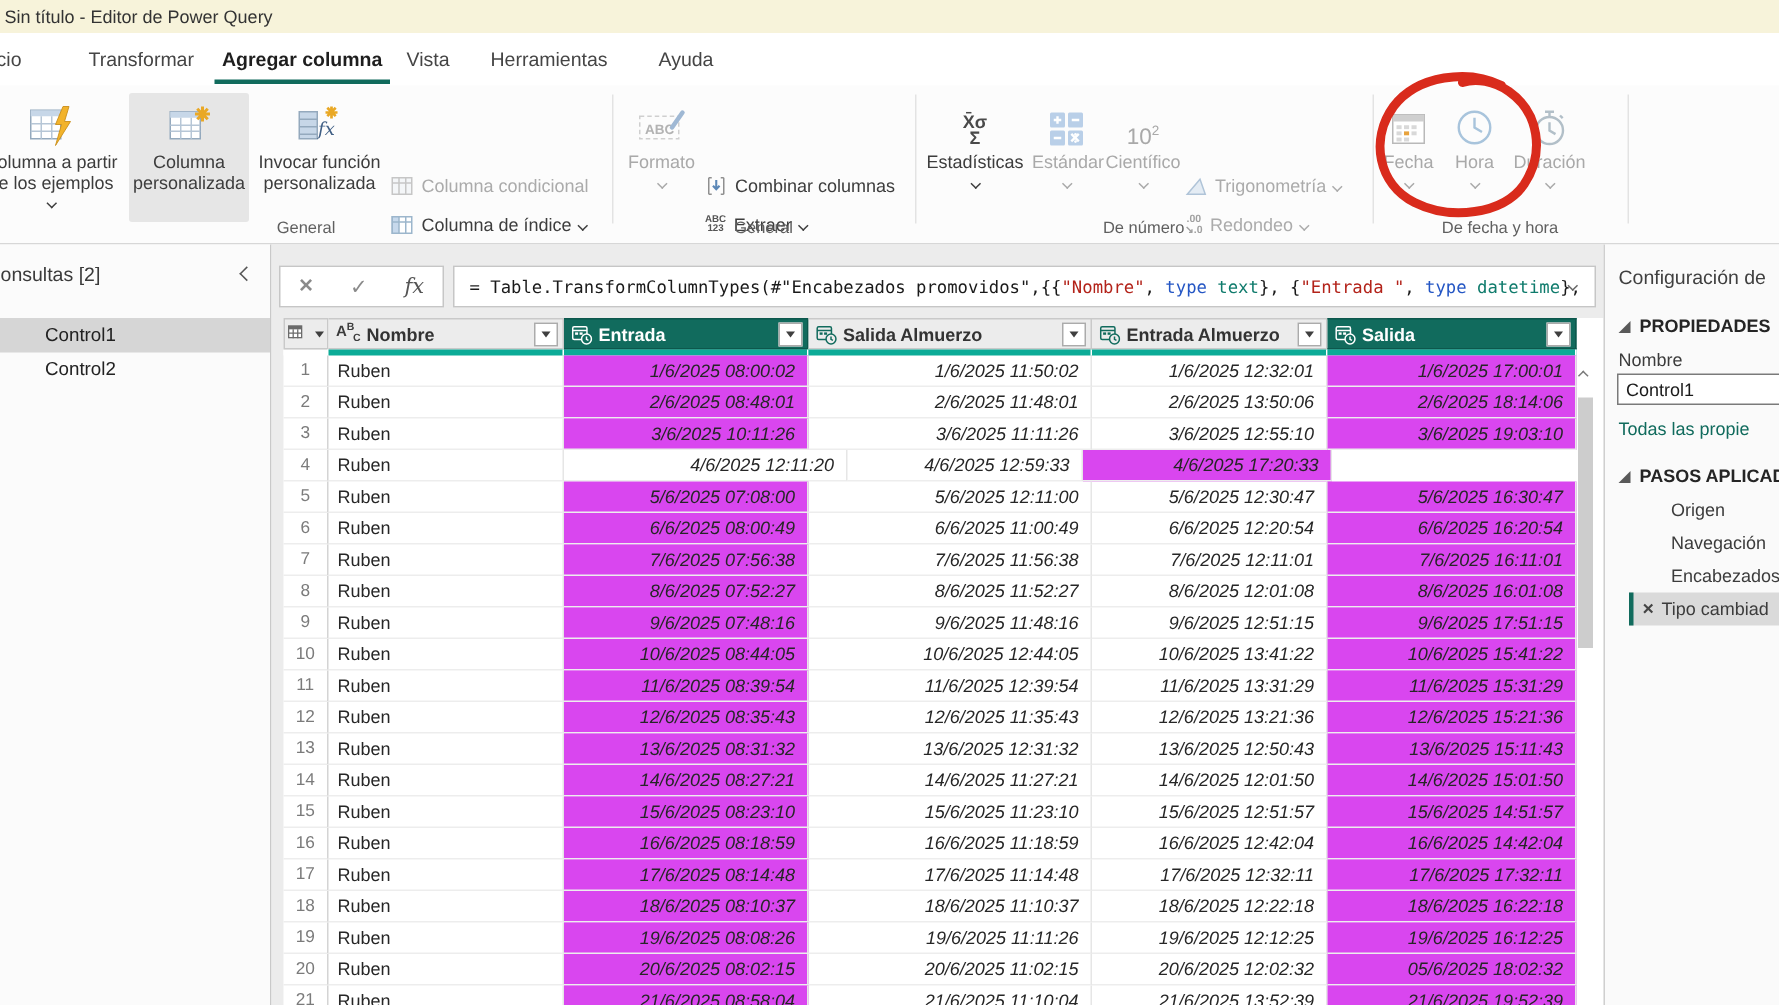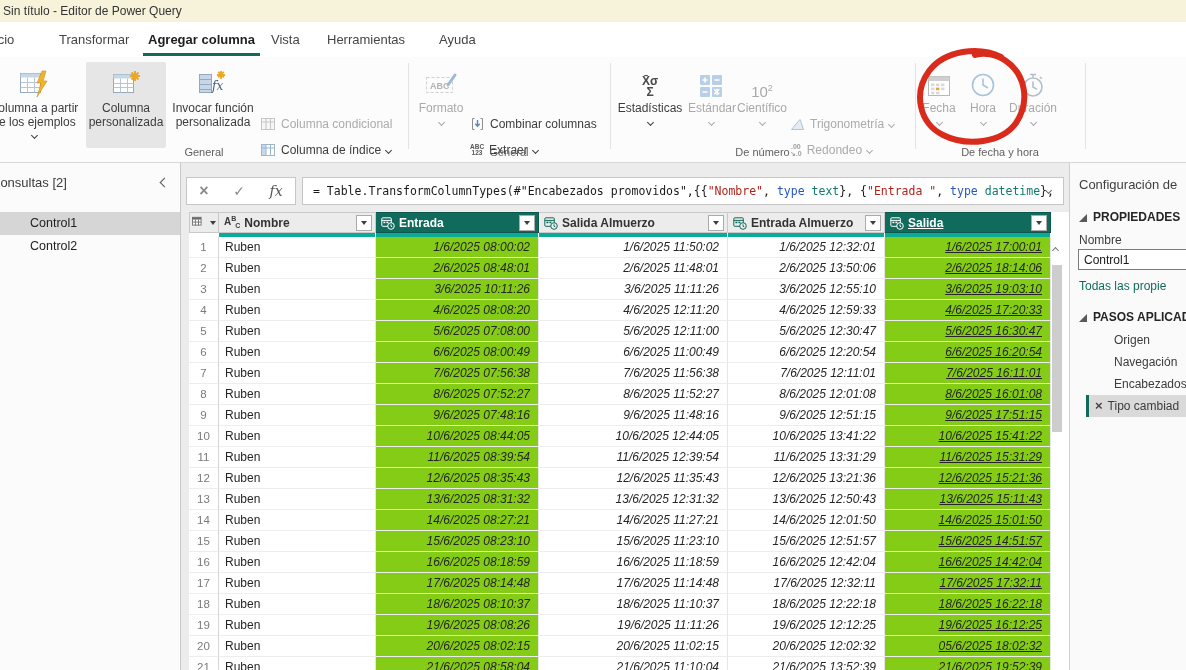--- a/index.html
+++ b/index.html
@@ -69,23 +69,23 @@
   .abc .sup{font-size:7px;vertical-align:4px;}
   .abc .sub{font-size:7px;vertical-align:-3px;margin-left:-1px;}
   .qrow{display:flex;height:4px;background:#fff;}
   .qseg{background:var(--qteal);border-right:1px solid #fff;}
   .qseg.c0{background:transparent;}
   .trow{display:flex;height:21px;}
   .tcell{border-right:1px solid #e6e6e6;border-bottom:1px solid #ededed;font-size:12px;color:#262626;line-height:20px;white-space:nowrap;overflow:hidden;}
   .tcell.c0{color:#7b7b7b;text-align:center;border-right:1px solid #d4d4d4;font-size:11.5px;}
   .tcell.c1{padding-left:6px;}
   .tcell.date{font-style:italic;text-align:right;padding-right:8px;}
-  .tcell.selc{background:#84cc16;}
+  .tcell.selc{background:#d946ef;}
   .c0{width:30px;flex:none;} .c1{width:157px;flex:none;} .c2{width:163px;flex:none;text-align:right;}
-  .c3{width:189px;flex:none;} .c4{width:157px;flex:none;} .c5{width:166px;flex:none;text-decoration:underline;}
+  .c3{width:189px;flex:none;} .c4{width:157px;flex:none;} .c5{width:166px;flex:none;}
 
   
   #vscroll{position:absolute;left:1050px;top:240px;width:14px;height:430px;}
   #vscroll .up{position:absolute;left:3px;top:8px;color:#7a7a7a;}
   #vscroll .thumb{position:absolute;left:2px;top:25px;width:10px;height:167px;background:#cdcdcd;}
 
   
   #settings{position:absolute;left:1069px;top:163px;width:160px;height:507px;background:#fafafa;border-left:1px solid #cfcfcf;font-size:12px;color:#3c3c3c;}
   #settings .ptitle{position:absolute;left:9px;top:14px;font-size:13px;color:#3f3f3f;white-space:nowrap;}
   .sechead{position:absolute;left:9px;display:flex;align-items:flex-end;gap:6px;font-weight:bold;font-size:12px;color:#252525;white-space:nowrap;}
@@ -462,21 +462,20 @@
             <div class="tcell c0">3</div>
             <div class="tcell c1">Ruben</div>
             <div class="tcell c2 date selc">3/6/2025 10:11:26</div>
             <div class="tcell c3 date">3/6/2025 11:11:26</div>
             <div class="tcell c4 date">3/6/2025 12:55:10</div>
             <div class="tcell c5 date selc">3/6/2025 19:03:10</div>
           </div>
           <div class="trow">
             <div class="tcell c0">4</div>
             <div class="tcell c1">Ruben</div>
-            <div class="tcell c2 date selc">4/6/2025 08:08:20</div>
             <div class="tcell c3 date">4/6/2025 12:11:20</div>
             <div class="tcell c4 date">4/6/2025 12:59:33</div>
             <div class="tcell c5 date selc">4/6/2025 17:20:33</div>
           </div>
           <div class="trow">
             <div class="tcell c0">5</div>
             <div class="tcell c1">Ruben</div>
             <div class="tcell c2 date selc">5/6/2025 07:08:00</div>
             <div class="tcell c3 date">5/6/2025 12:11:00</div>
             <div class="tcell c4 date">5/6/2025 12:30:47</div>

